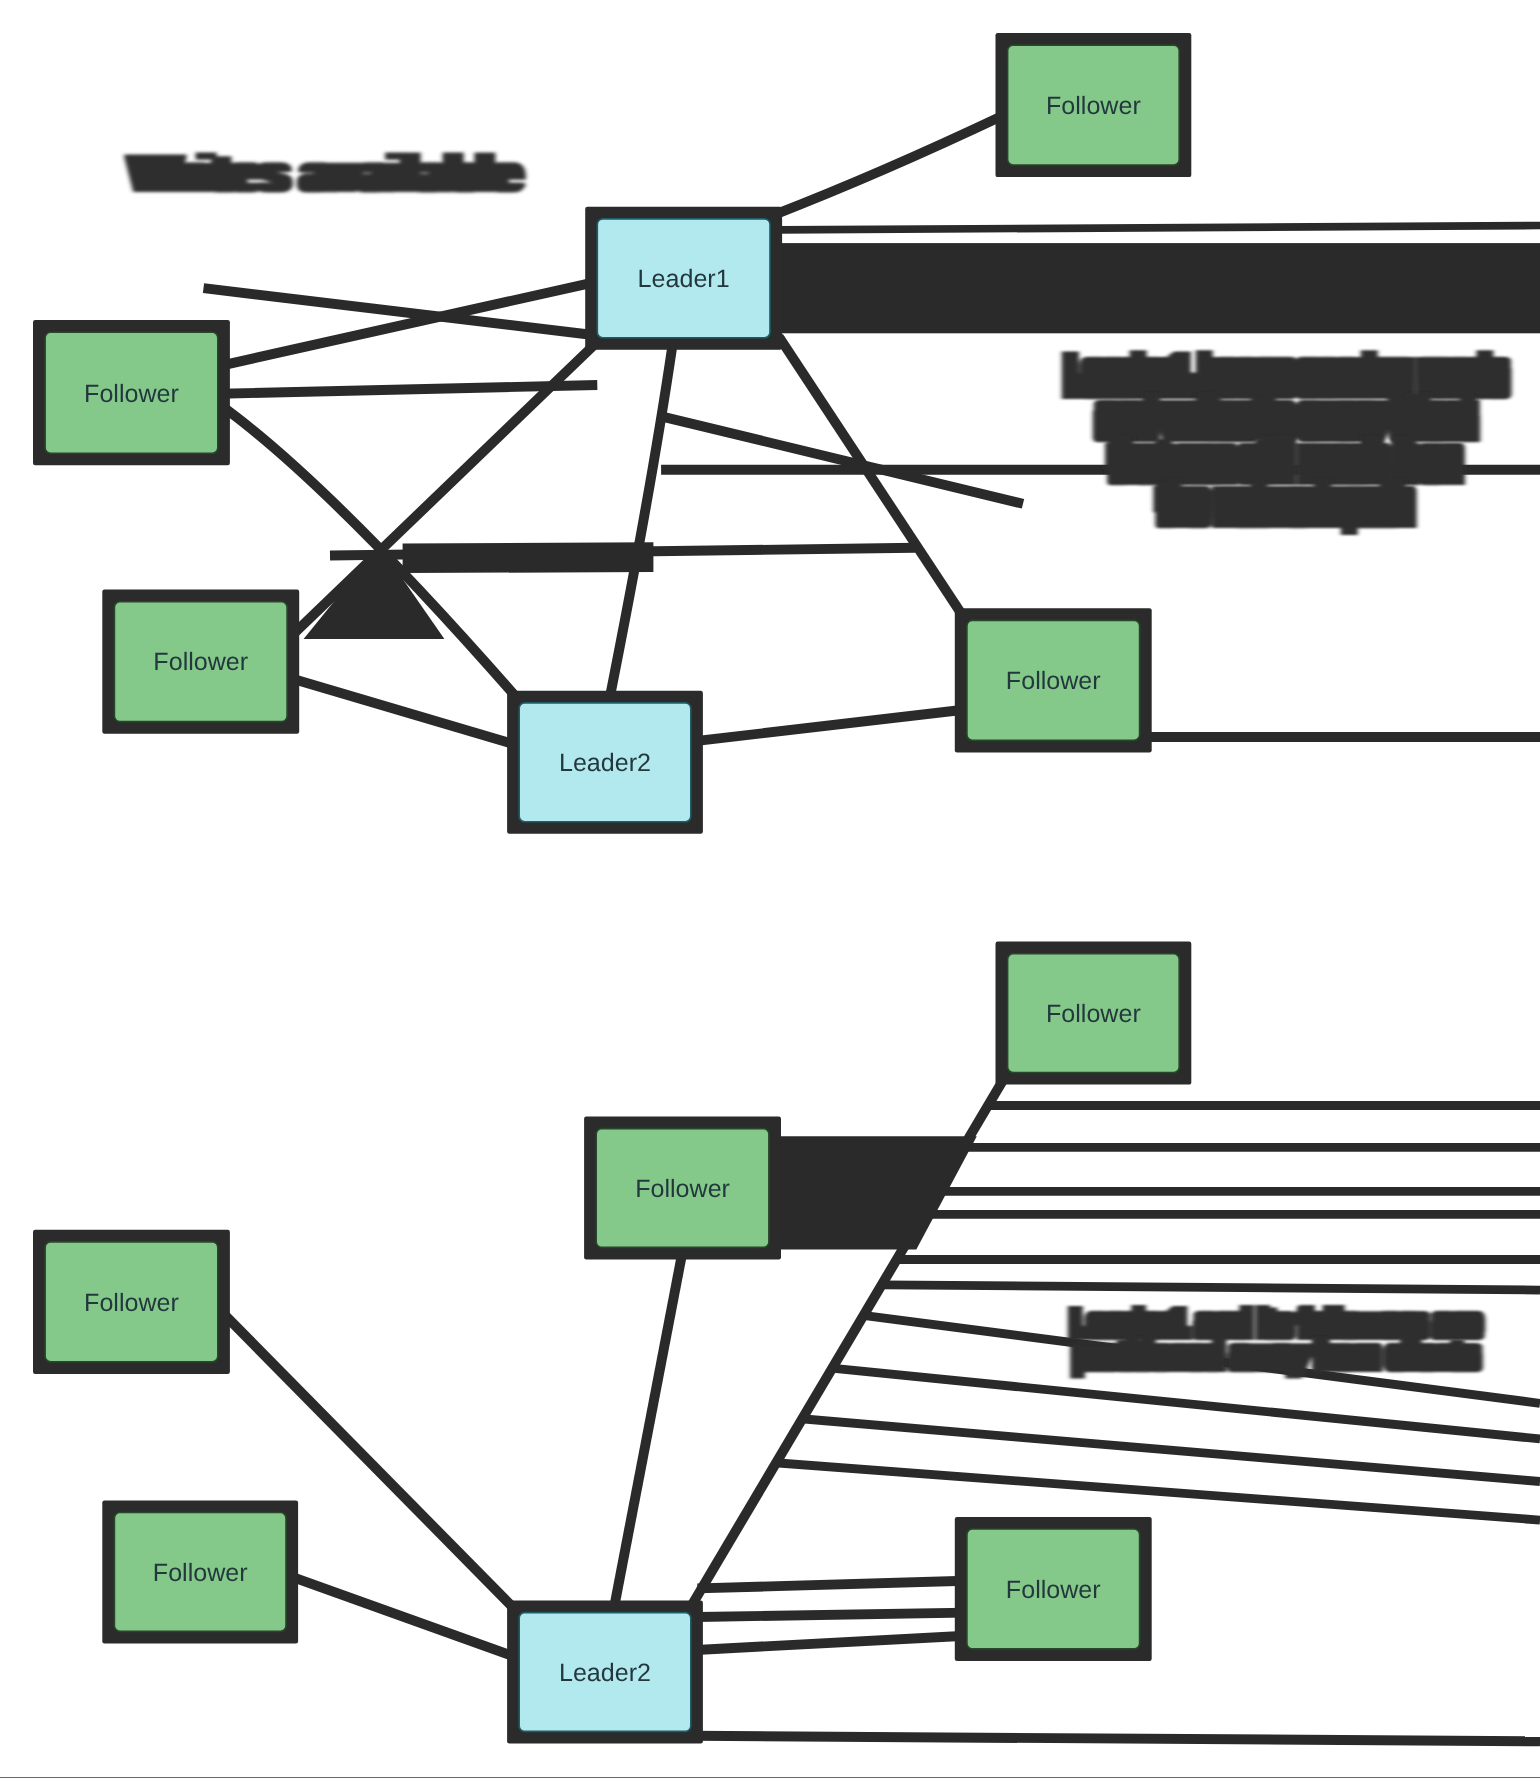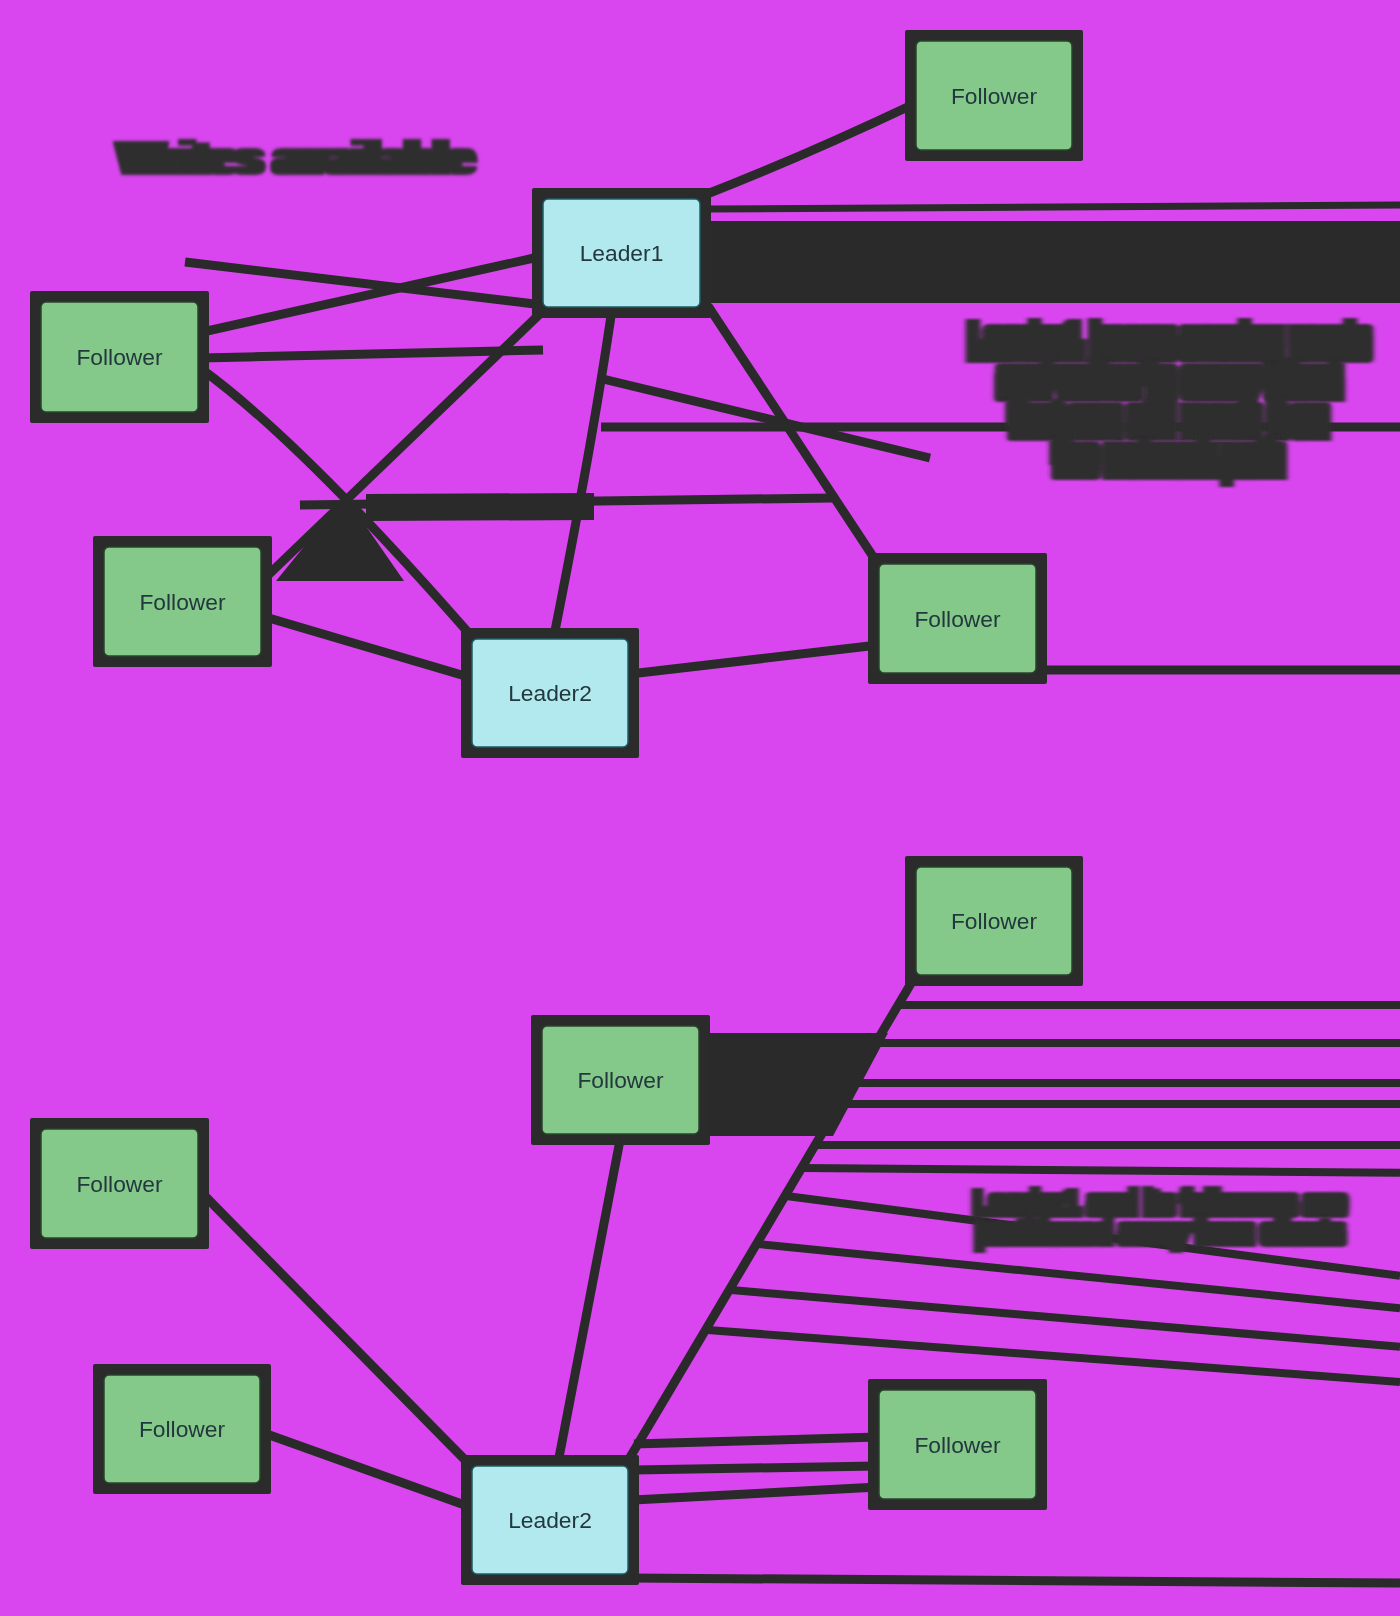--- a/index.html
+++ b/index.html
@@ -1,18 +1,18 @@
 <!DOCTYPE html>
 <html><head>
 <meta charset="utf-8">
 <title>Cluster topology diagram</title>
 <style>
   html,body{margin:0;padding:0;background:#000;}
   body{width:1400px;height:1616px;overflow:hidden;font-family:"Liberation Sans",sans-serif;}
-  #stage{position:relative;width:1400px;height:1616px;background:#d946ef;overflow:hidden;}
+  #stage{position:relative;width:1400px;height:1616px;background:#ffffff;overflow:hidden;}
   #scene{position:absolute;left:0;top:0;filter:blur(0.6px);}
   .node-label{font-family:"Liberation Sans",sans-serif;font-size:22.8px;fill:#23383d;
               dominant-baseline:central;text-anchor:middle;}
   .obscured{font-family:"Liberation Sans",sans-serif;fill:#2d2d2d;}
 </style>
 </head>
 <body>
 
 <div id="stage">
   <svg id="scene" width="1400" height="1616" viewBox="0 0 1400 1616">

